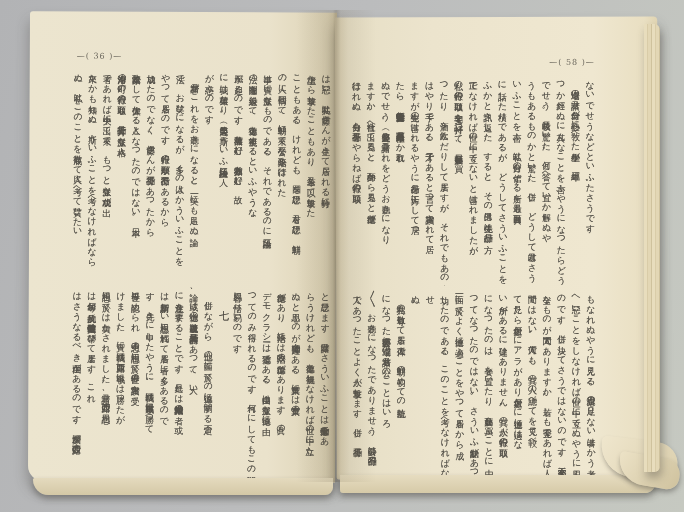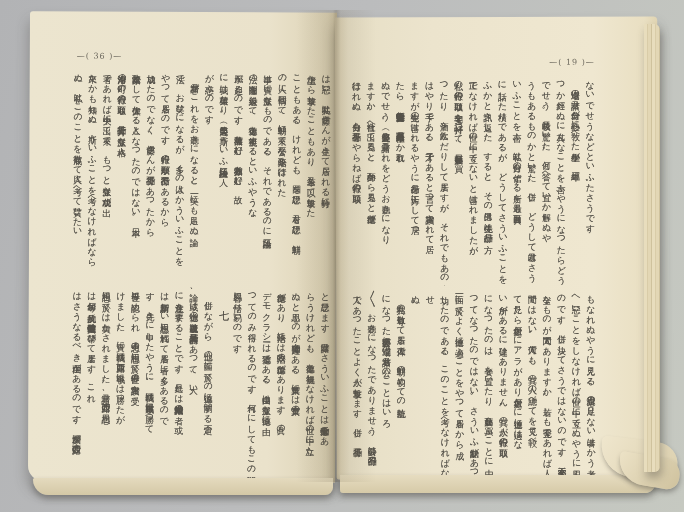--- a/index.html
+++ b/index.html
@@ -76,21 +76,21 @@
       <div class="flow"><div class="tcol">は惡い。私共は伊藤さんが生きて居られる時分に、</div><div class="tcol">壇上から攻撃したこともあり、又筆を以て攻撃した</div><div class="tcol">こともある。けれども、國を思ひ、君を思ひ、朝鮮</div><div class="tcol">の人に同情して、朝鮮に來て公平な政治を行はれた</div><div class="tcol">事は實に立派なものである。それであるのに三段論</div><div class="tcol">法の間違を繰返して、道德を無視するといふやうな</div><div class="tcol">風が起るのです。英雄酒を好む。我亦酒を好む。故</div><div class="tcol">に我は英雄なり。（笑聲起る）斯ういふ三段論法に人</div><div class="tcol">が惑ふのです。</div><div class="tcol">　諸君がこれをお聽きになると、一笑にも足らぬ論</div><div class="tcol">法で、お笑ひになるが、多くの人はかういふことを</div><div class="tcol">やつて居るのです。銀行の頭取が不品行であるから</div><div class="tcol">成功したのでなく、伊藤さんが不品行であつたから</div><div class="tcol">政治家として偉大なる人となつたのではない。日本</div><div class="tcol">海沿岸の町の銀行の頭取も、品行方正で立派な人格</div><div class="tcol">者であれば中央に出て來て、もつと立派な成功が出</div><div class="tcol">來たかも知れぬ。斯ういふことを考へなければなら</div><div class="tcol">ぬ。私はこのことを徹底して人々に考へて貰ひたい</div></div>
     </div>
     <div class="tier lp-lower">
       <div class="flow"><div class="tcol">と思ひます、諸君はさういふことは十分御承知であ</div><div class="tcol">らうけれども、道德を無視しなければ世の中に立た</div><div class="tcol">ぬと思ふのが抑々間違である。實業には實業の</div><div class="tcol">道德があり、政治には政治の道德があります。眞の</div><div class="tcol">デモクラシーは道德である。自由は立派な道德に由</div><div class="tcol">つてのみ得られるのです。何れにしてもこの間違は</div><div class="tcol">容易に悟り易いのです。</div></div>
       <div class="tcol seven">七</div>
       <div class="flow"><div class="tcol">　併しながら、他の一面に於ての道德に關する否定</div><div class="tcol">論、或は道德の蔑視者は又一層具體的であつて、大い</div><div class="tcol">に注意を要することです。是れは知識階級の者、或</div><div class="tcol">は所謂新しい思想に觸れて居る者に多くあるので</div><div class="tcol">す。先きに申したやうに、我國は日露戰爭に勝つて</div><div class="tcol">世界に認められ、忠勇の思想に於て世界の賞讃を受</div><div class="tcol">けました。實に我國は露西亞に戰爭には勝つたが、</div><div class="tcol">思想に於ては負かされました。諸君、露西亞の思想</div><div class="tcol">は何等か反抗的、破壞的性質を帶びて居ます。これ</div><div class="tcol">はさうなるべき理由があるのです。國家が露西亞の</div></div>
     </div>
   </div>
 
   <div class="page page-right">
-    <div class="folio folio-right">—( 19 )—</div>
+    <div class="folio folio-right">—( 58 )—</div>
     <div class="tier rp-upper">
       <div class="flow"><div class="tcol">ないでせうなどといふたさうです。</div><div class="tcol">　道場の諸君、自分が熱心に敎へた學生が、三年經</div><div class="tcol">つか經たぬに其んなことを言ふやうになつたらどう</div><div class="tcol">でせう。校長は驚いた。何と答へて宜いか解らぬや</div><div class="tcol">うもあるものかと驚いた。併し、どうして君はさう</div><div class="tcol">いふことを言ふ。私は自分の信ずる所を最も眞面目</div><div class="tcol">に話した積りであるが、どうしてさういふことを言</div><div class="tcol">ふかと訊き返した、すると、その男は先生は品行が方</div><div class="tcol">正でなければ世の中に立てないと言はれましたが、</div><div class="tcol">私の銀行の頭取は妾宅を二軒持つて、毎日藝妓を買</div><div class="tcol">つたり、酒を飲んだりして居ますが、それでもあの人</div><div class="tcol">はやり手である、才子であると言つて賞讃されて居</div><div class="tcol">ますが先生の言はれるやうに品行を方正にして居つ</div><div class="tcol">たら、生涯委任官待遇で、月給百五十圓位しか取れ</div><div class="tcol">ぬでせう。（笑聲起る）諸君これをどうお聽きになり</div><div class="tcol">ますか。社會へ出て見ると、外面から見ると道德が</div><div class="tcol">行はれぬ。自分も不品行をやらねば銀行の頭取に</div></div>
     </div>
     <div class="tier rp-lower">
       <div class="flow"><div class="tcol">もなれぬやうに見える。思慮の足りない者はかう考</div><div class="tcol">へ惡いことをしなければ世の中に立てぬやうに思ふ</div><div class="tcol">のです。併し決してさうではないのです。元來不完</div><div class="tcol">全なものが人間でありますか。若しも完全であれば人</div><div class="tcol">間ではない。何人でも、其の人の總べてを見て較べ</div><div class="tcol">て見たら何處かにアラがあり何處かに道德に適はな</div><div class="tcol">い所があるに違ひありません。其の人が銀行の頭取</div><div class="tcol">になつたのは、妾を置いたり、藝妓を買ふことに由</div><div class="tcol">つてなつたのではない。さういふ缺點があつても、</div><div class="tcol">一面に於てよく道德に適ふことをやつて居るから成</div><div class="tcol">功したのである。このことを考へなければなりませ</div><div class="tcol">ぬ。</div><div class="tcol">　私共の尊敬して居る偉人で、朝鮮の初めての統監</div><div class="tcol">になつた伊藤公爵、道場の諸君も公のことはいろ</div><div class="tcol">〳〵お聽きになつたでありませう。公爵は不品行の</div><div class="tcol">人であつたことよく人が攻撃します。併し、不品行で</div></div>
     </div>
   </div>
 
   <div class="stack-left"></div>
   <div class="stack-right"></div>

